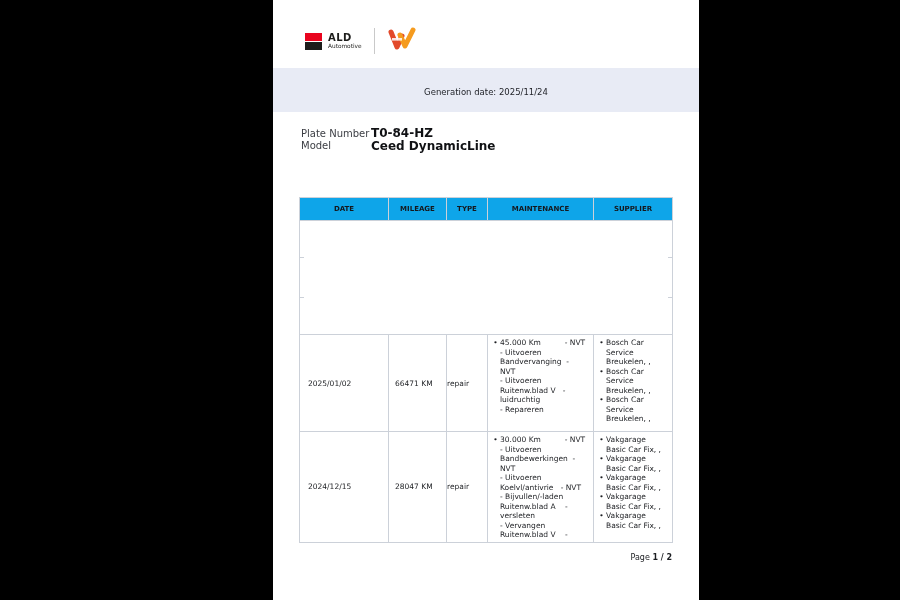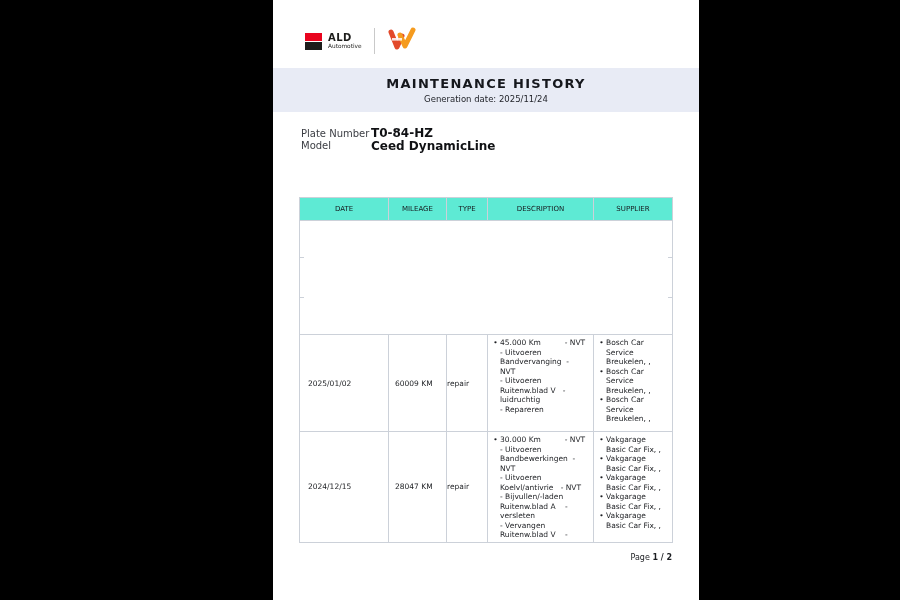--- a/index.html
+++ b/index.html
@@ -29,22 +29,22 @@
   .info-block { position:absolute; left:28px; top:127px; }
   .info-row { display:flex; align-items:center; height:12.6px; }
   .info-label { width:70px; font-size:10px; color:#3c3e44; }
   .info-value { font-size:12px; font-weight:bold; color:#101114; }
 
   
   table.maint { position:absolute; left:26px; top:197px; width:373px;
                 border-collapse:collapse; table-layout:fixed;
                 font-size:7.5px; color:#1c1e22; }
   table.maint th, table.maint td { border:1px solid #ccd1d9; }
-  table.maint th { height:23px; font-size:7px; font-weight:normal; text-align:center;
-                   color:#15171c; background:#5eead4; }
+  table.maint th { height:23px; font-size:7px; font-weight:bold; text-align:center;
+                   color:#15171c; background:#0ea5e9; }
   tr.empty-row td { height:114px; position:relative; }
   .edge-tick { position:absolute; width:4px; height:1px; background:#ccd1d9; }
   .edge-tick.l1 { left:0;  top:36px; } .edge-tick.l2 { left:0;  top:76px; }
   .edge-tick.r1 { right:0; top:36px; } .edge-tick.r2 { right:0; top:76px; }
 
   td.c-date    { vertical-align:middle; padding-left:8px; }
   td.c-mileage { vertical-align:middle; padding-left:6px; }
   td.c-type    { vertical-align:middle; }
   td.c-desc    { vertical-align:top; padding:3px 2px 2px 3px; }
   td.c-sup     { vertical-align:top; padding:3px 2px 2px 3px; }
@@ -79,21 +79,20 @@
       <span>
         <svg width="30" height="26" viewBox="0 0 30 26">
           <path d="M4 6 L10 21 L15 10" stroke="#e2492a" stroke-width="5" fill="none" stroke-linejoin="round" stroke-linecap="round"></path>
           <path d="M13 9 L18 20 L26 4" stroke="#f59b1e" stroke-width="5" fill="none" stroke-linejoin="round" stroke-linecap="round"></path>
           <rect x="5" y="12" width="10" height="2.6" fill="#ffffff" opacity="0.85"></rect>
         </svg>
       </span>
     </div>
 
     <div class="title-band">
-      <div class="doc-title">MAINTENANCE HISTORY</div>
       <div class="doc-subtitle">Generation date: 2025/11/24</div>
     </div>
 
     <div class="info-block">
       <div class="info-row">
         <div class="info-label">Plate Number</div>
         <div class="info-value">T0-84-HZ</div>
       </div>
       <div class="info-row">
         <div class="info-label">Model</div>
@@ -107,36 +106,36 @@
           <col style="width:58px">
           <col style="width:41px">
         <col style="width:106px">
           <col style="width:79px">
       </colgroup>
       <thead>
         <tr>
           <th>DATE</th>
           <th>MILEAGE</th>
           <th>TYPE</th>
-          <th>DESCRIPTION</th>
+          <th>MAINTENANCE</th>
           <th>SUPPLIER</th>
         </tr>
       </thead>
       <tbody>
         <tr class="empty-row">
           <td colspan="5">
             <span class="edge-tick l1"></span>
               <span class="edge-tick l2"></span>
             <span class="edge-tick r1"></span>
               <span class="edge-tick r2"></span>
           </td>
         </tr>
       <tr class="data-row-0">
             <td class="c-date">2025/01/02</td>
-            <td class="c-mileage">60009 KM</td>
+            <td class="c-mileage">66471 KM</td>
             <td class="c-type">repair</td>
             <td class="c-desc">
               <div class="bullet-item">
                 <span class="bullet">•</span>
                 <div class="item-text pre-wrap">45.000 Km          - NVT
 - Uitvoeren
 Bandvervanging  -
 NVT
 - Uitvoeren
 Ruitenw.blad V   -

